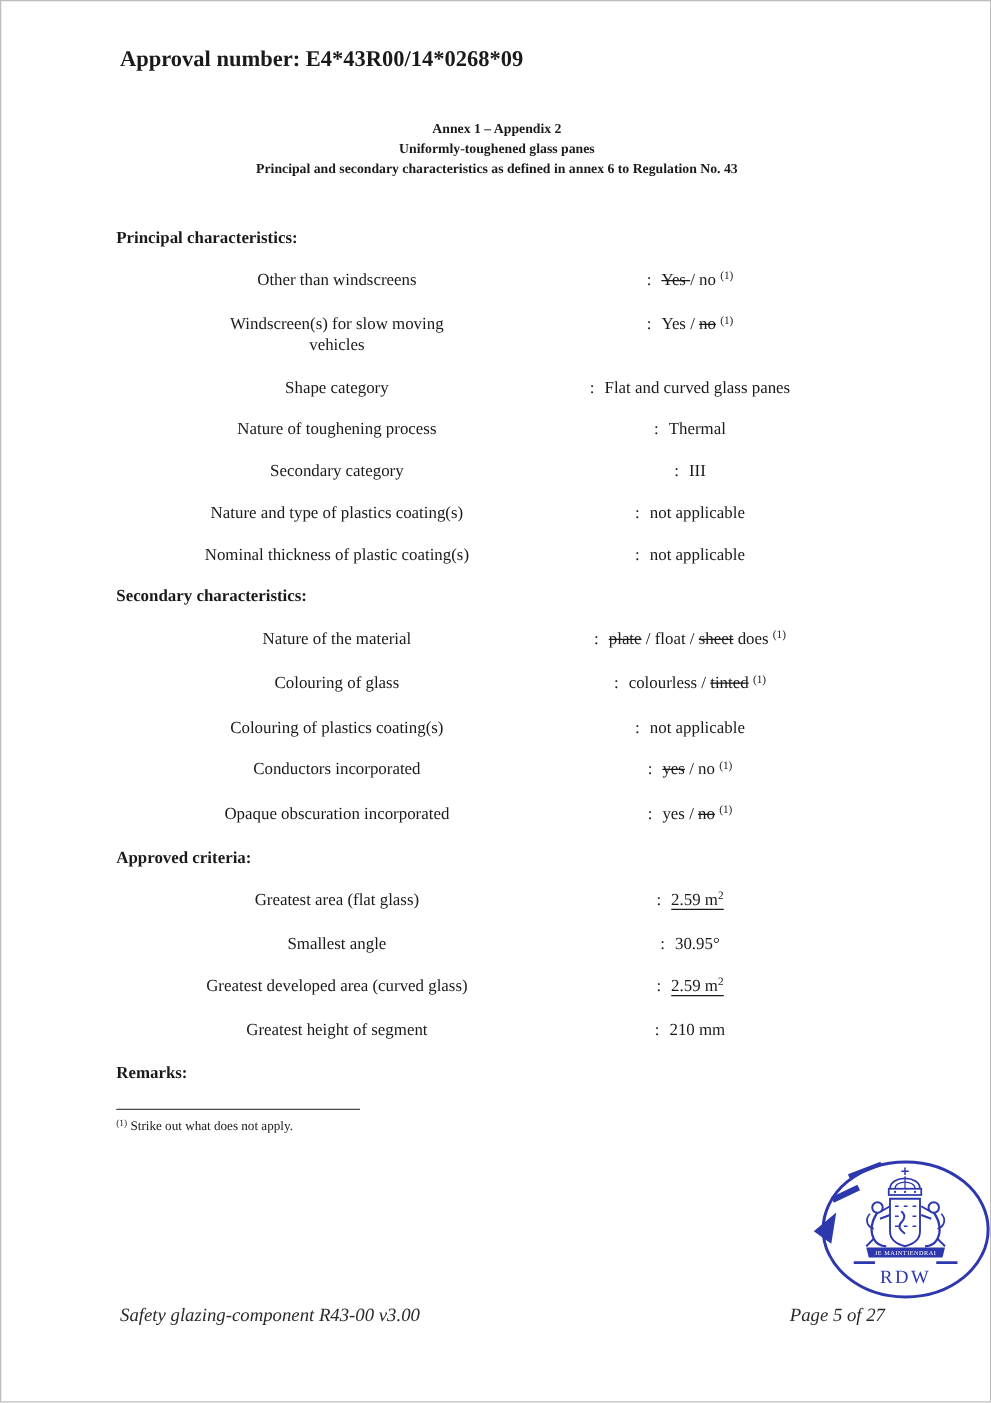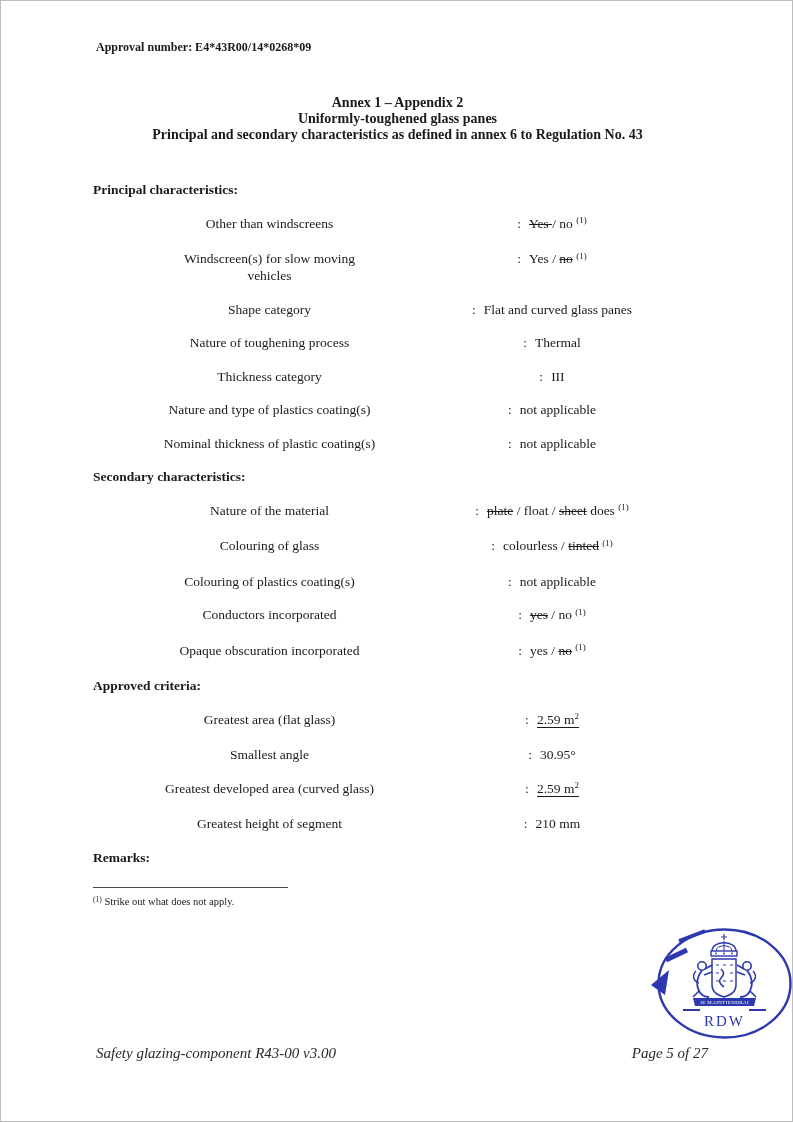--- a/index.html
+++ b/index.html
@@ -3,25 +3,25 @@
 <meta charset="utf-8">
 <style>
   html,body{margin:0;padding:0;}
   body{
     width:793px;height:1122px;position:relative;background:#ffffff;
     font-family:"Liberation Serif", serif;color:#1a1a1a;
     box-sizing:border-box;border:1px solid #bdbdbd;overflow:hidden;
   }
   .approval{
     position:absolute;top:38px;left:95px;
-    font-weight:bold;font-size:12px;line-height:17px;
+    font-weight:bold;font-size:18px;line-height:17px;
   }
   .title-block{
     position:absolute;top:94px;left:0;width:793px;text-align:center;
-    font-weight:bold;font-size:14px;line-height:16px;
+    font-weight:bold;font-size:11px;line-height:16px;
   }
   .doc{
     position:absolute;top:180px;left:92px;width:620px;
     font-size:13.5px;
   }
   .line{min-height:17px;line-height:17px;margin-bottom:16.5px;}
   .heading{font-weight:bold;}
   .row{display:flex;align-items:flex-start;padding-left:55px;text-align:center;}
   .row-label{width:243px;flex:none;white-space:pre-line;}
   .row-value{flex:1;}
@@ -72,21 +72,21 @@
     </div>
     <div class="line row">
       <div class="row-label">Shape category</div>
       <div class="row-value"><span class="colon">:</span><span>Flat and curved glass panes</span></div>
     </div>
     <div class="line row">
       <div class="row-label">Nature of toughening process</div>
       <div class="row-value"><span class="colon">:</span><span>Thermal</span></div>
     </div>
     <div class="line row">
-      <div class="row-label">Thickness category</div>
+      <div class="row-label">Secondary category</div>
       <div class="row-value"><span class="colon">:</span><span>III</span></div>
     </div>
     <div class="line row">
       <div class="row-label">Nature and type of plastics coating(s)</div>
       <div class="row-value"><span class="colon">:</span><span>not applicable</span></div>
     </div>
     <div class="line row">
       <div class="row-label">Nominal thickness of plastic coating(s)</div>
       <div class="row-value"><span class="colon">:</span><span>not applicable</span></div>
     </div>

